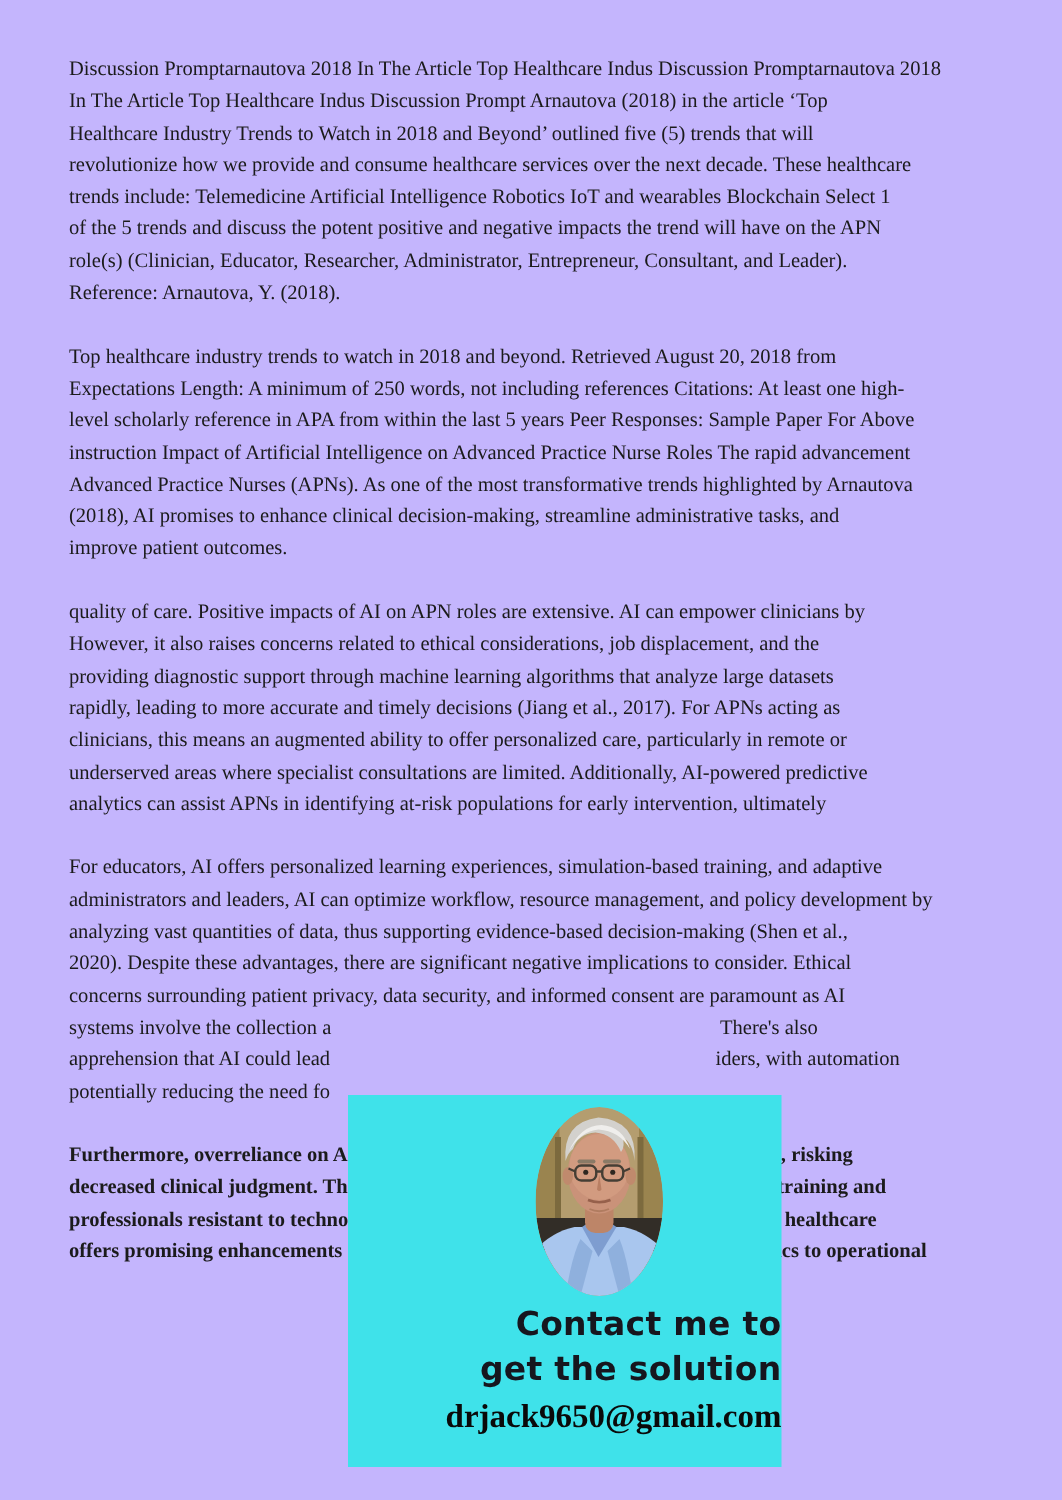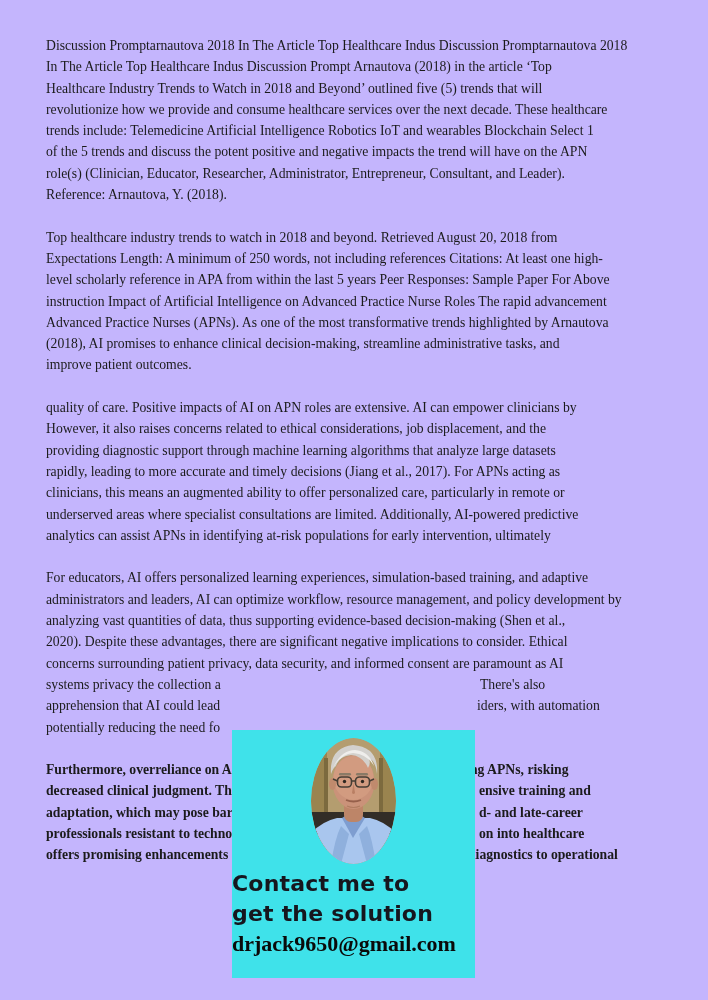--- a/index.html
+++ b/index.html
@@ -39,21 +39,22 @@
     white-space: nowrap;
   }
   
   #contact-card {
     position: absolute;
     left: 232px;
     top: 730px;
     width: 243px;
     height: 248px;
     z-index: 5;
-    text-align: left;
+    text-align: right;
+    padding-left: 46px;
   }
   .photo-wrap {
     width: 85px;
     height: 126px;
     margin: 8px auto 0 auto;
     border-radius: 50%;
     overflow: hidden;
   }
   .photo-wrap svg { display: block; }
   .card-title {
@@ -105,28 +106,27 @@
         <div class="doc-line">clinicians, this means an augmented ability to offer personalized care, particularly in remote or</div>
         <div class="doc-line">underserved areas where specialist consultations are limited. Additionally, AI-powered predictive</div>
         <div class="doc-line">analytics can assist APNs in identifying at-risk populations for early intervention, ultimately</div>
       </div>
       <div class="doc-par">
         <div class="doc-line">For educators, AI offers personalized learning experiences, simulation-based training, and adaptive</div>
         <div class="doc-line">administrators and leaders, AI can optimize workflow, resource management, and policy development by</div>
         <div class="doc-line">analyzing vast quantities of data, thus supporting evidence-based decision-making (Shen et al.,</div>
         <div class="doc-line">2020). Despite these advantages, there are significant negative implications to consider. Ethical</div>
         <div class="doc-line">concerns surrounding patient privacy, data security, and informed consent are paramount as AI</div>
-        <div class="doc-line"><span>systems privacy the collection a</span><span class="frag-right" style="left: 434px;">There's also</span></div>
+        <div class="doc-line"><span>systems involve the collection a</span><span class="frag-right" style="left: 434px;">There's also</span></div>
         <div class="doc-line"><span>apprehension that AI could lead</span><span class="frag-right" style="left: 431px;">iders, with automation</span></div>
         <div class="doc-line"><span>potentially reducing the need fo</span></div>
       </div>
       <div class="doc-par">
         <div class="doc-line"><span>Furthermore, overreliance on A</span><span class="frag-right" style="left: 424px;">ng APNs, risking</span></div>
         <div class="doc-line"><span>decreased clinical judgment. Th</span><span class="frag-right" style="left: 433px; text-align: right;">ensive training and</span></div>
-        <div class="doc-line"><span>adaptation, which may pose bar</span><span class="frag-right" style="left: 433px;">d- and late-career</span></div>
         <div class="doc-line"><span>professionals resistant to techno</span><span class="frag-right" style="left: 433px;">on into healthcare</span></div>
         <div class="doc-line"><span>offers promising enhancements</span><span class="frag-right" style="left: 422px;">diagnostics to operational</span></div>
       </div>
     </div>
 
   <div id="contact-card" style="background: rgb(63, 226, 234);">
     <div class="photo-wrap">
       <svg width="85" height="126" viewBox="0 0 85 126" xmlns="http://www.w3.org/2000/svg">
         <defs>
           <clipPath id="ovalClip">

